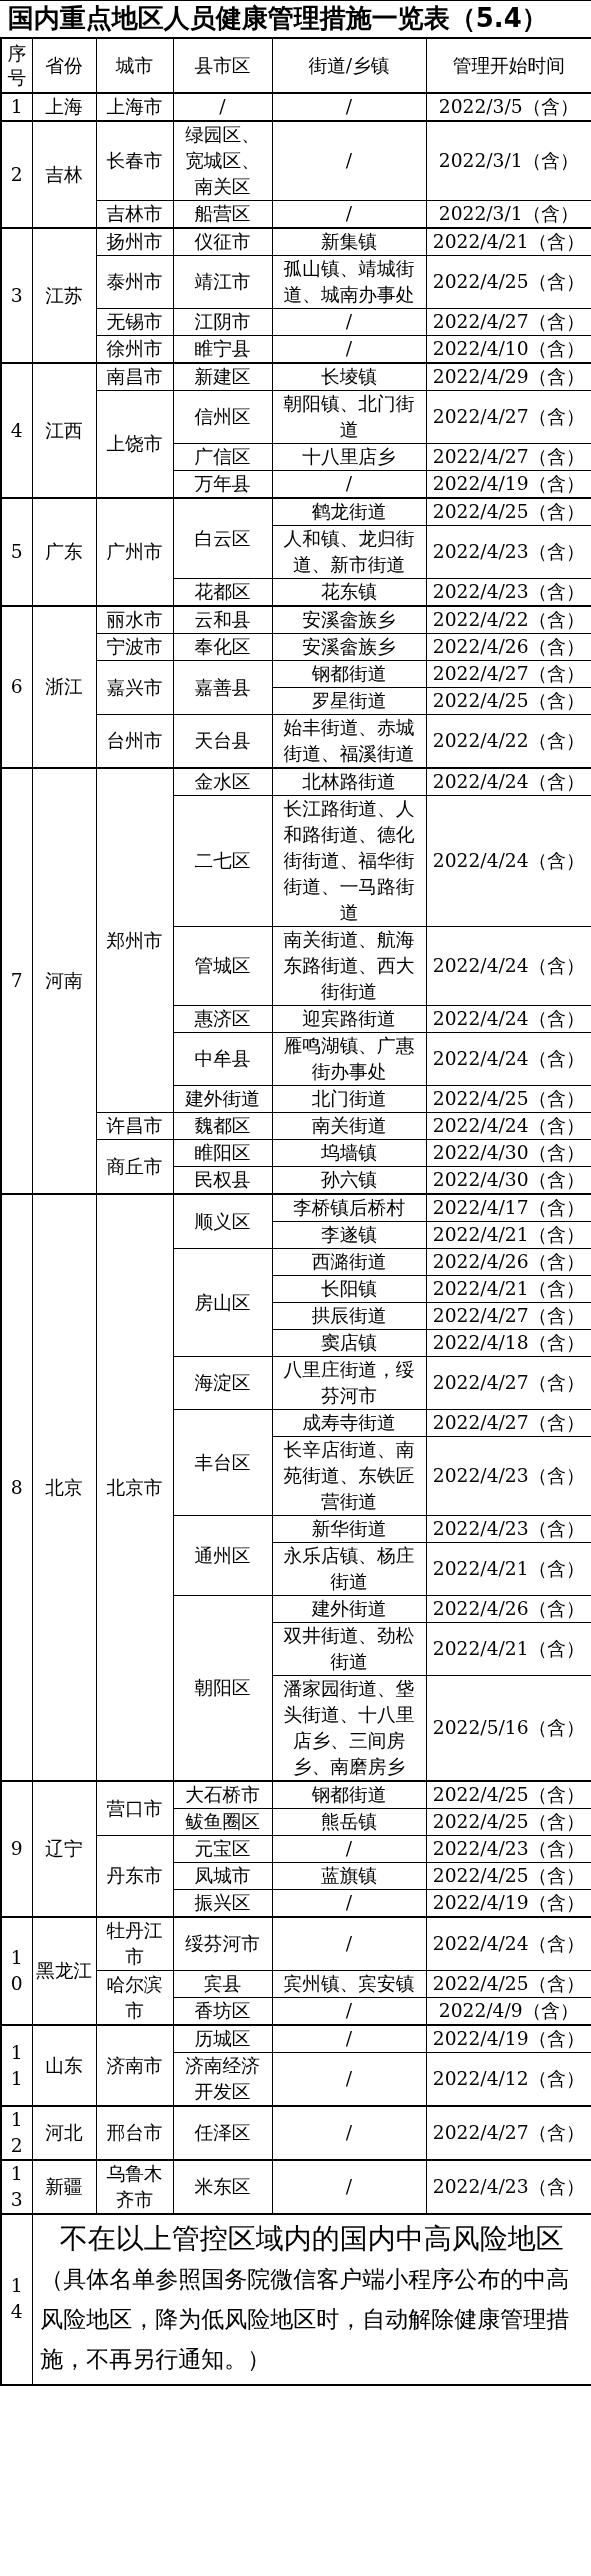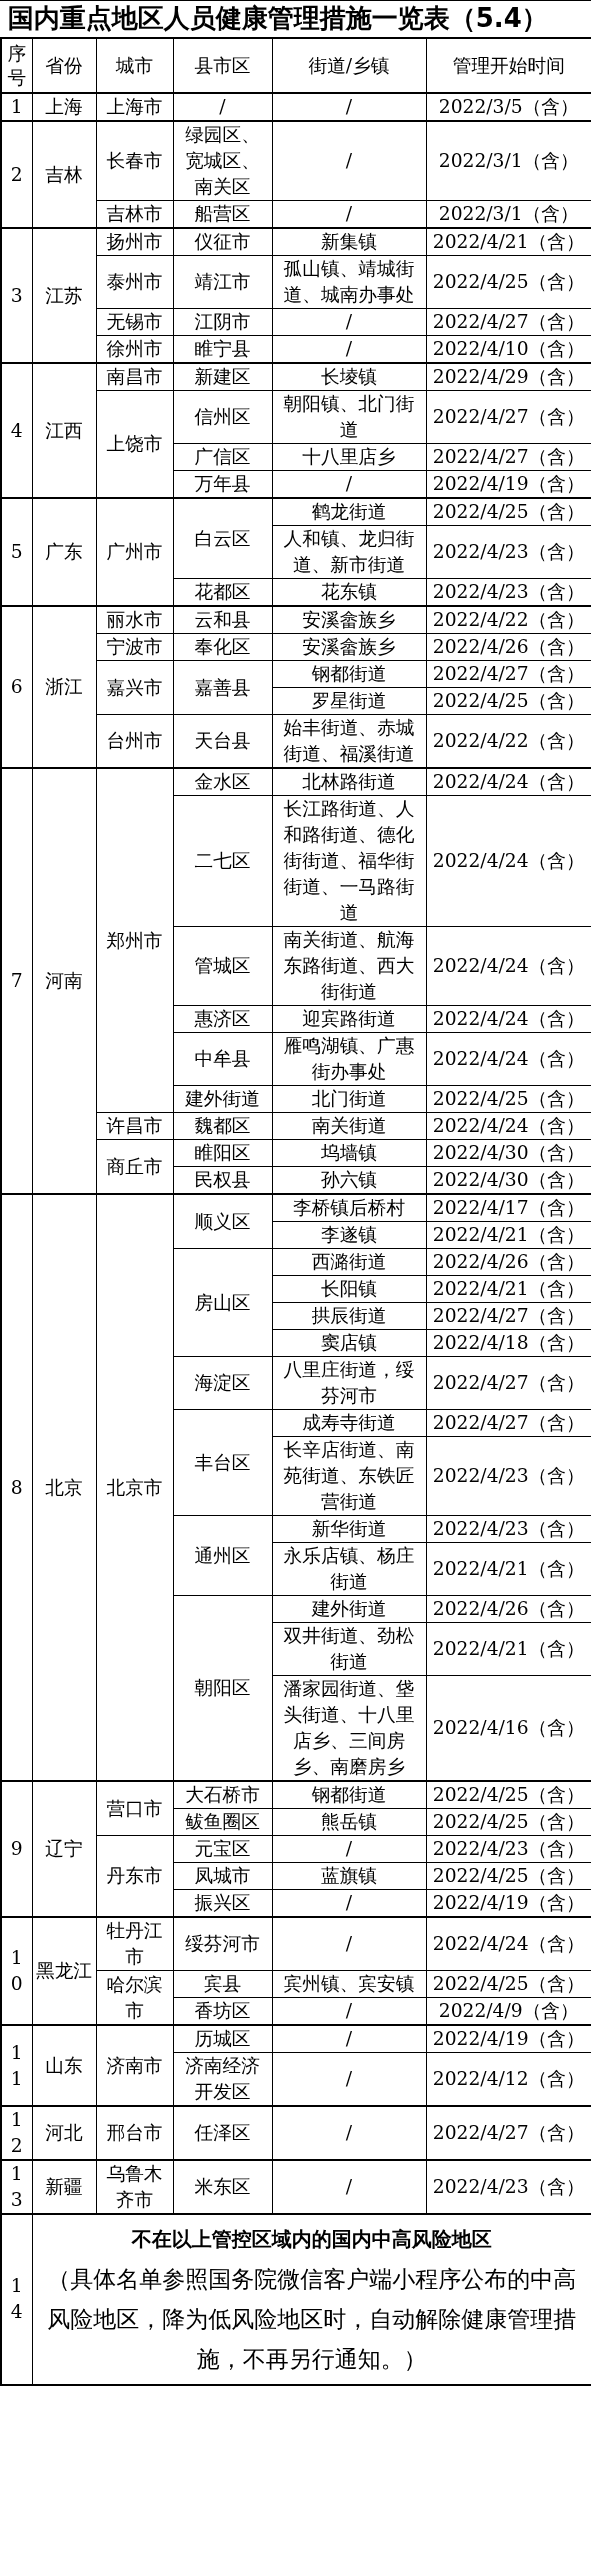--- a/index.html
+++ b/index.html
@@ -40,29 +40,29 @@
   td { height: 26px; }
   thead th {
     height: 55px;
     border-bottom: 2.2px solid #000;
     line-height: 24px;
   }
   tr.g > td { border-top: 2.2px solid #000; }
   td.note-cell { padding: 4.4px 7.7px; }
   .note-line1 {
     font-family: "DejaVu Sans", "Liberation Sans", sans-serif;
-    font-weight: bold;
-    font-size: 20px;
+    font-weight: normal;
+    font-size: 28px;
     line-height: 40px;
     text-align: center;
   }
   .note-line2 {
     font-size: 23px;
     line-height: 40px;
-    text-align: center;
+    text-align: left;
   }
 </style>
 </head>
 <body>
 
 <div class="title">国内重点地区人员健康管理措施一览表（5.4）</div>
 
 <table class="main">
   <colgroup>
     <col style="width:31px">
@@ -308,21 +308,21 @@
       <td rowspan="3">朝阳区</td>
       <td>建外街道</td>
       <td>2022/4/26（含）</td>
     </tr>
     <tr>
       <td>双井街道、劲松街道</td>
       <td>2022/4/21（含）</td>
     </tr>
     <tr>
       <td>潘家园街道、垡头街道、十八里店乡、三间房乡、南磨房乡</td>
-      <td>2022/4/16（含）</td>
+      <td>2022/5/16（含）</td>
     </tr>
     <tr class="g">
       <td rowspan="5">9</td>
       <td rowspan="5">辽宁</td>
       <td rowspan="2">营口市</td>
       <td>大石桥市</td>
       <td>钢都街道</td>
       <td>2022/4/25（含）</td>
     </tr>
     <tr>

